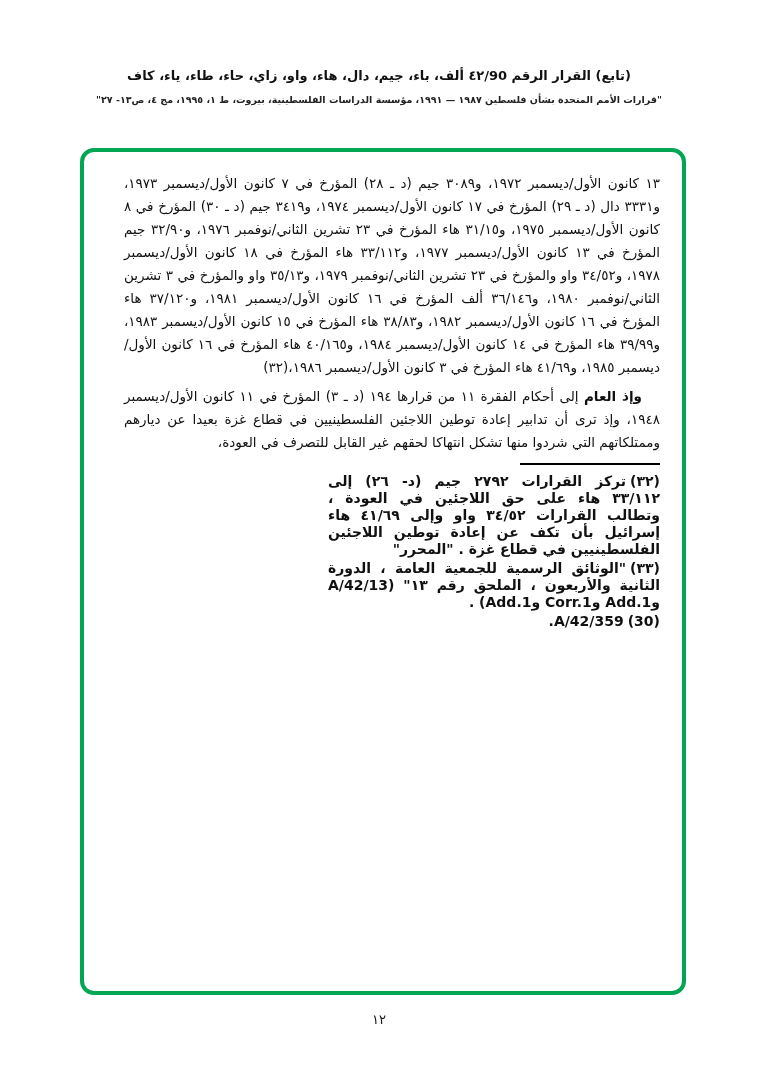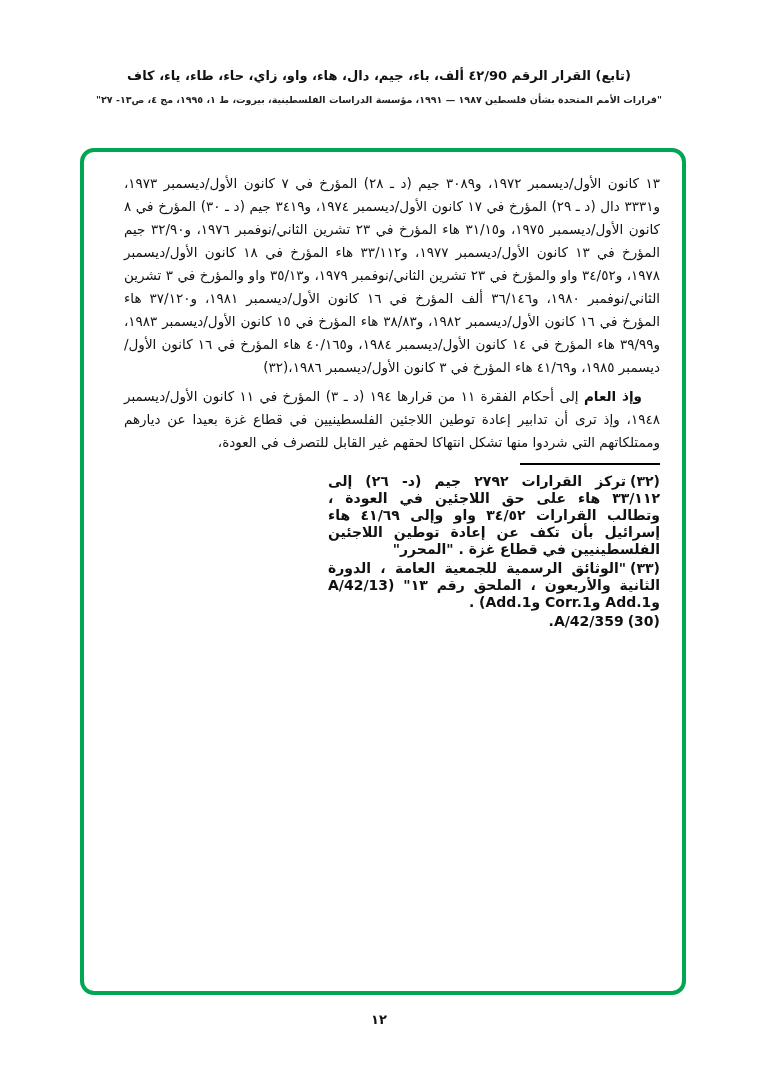--- a/index.html
+++ b/index.html
@@ -83,21 +83,21 @@
   .fn-marker {
     padding-left: 4px;
   }
   .page-number {
     position: absolute;
     top: 1012px;
     left: 0;
     width: 758px;
     text-align: center;
     font-size: 13px;
-    font-weight: bold;
+    font-weight: normal;
     direction: rtl;
   }
 </style>
 </head>
 <body>
 
 <div class="header">
   <div class="header-title">(تابع) القرار الرقم ٤٢/90 ألف، باء، جيم، دال، هاء، واو، زاي، حاء، طاء، ياء، كاف</div>
   <div class="header-subtitle">"قرارات الأمم المتحدة بشأن فلسطين ١٩٨٧ — ١٩٩١، مؤسسة الدراسات الفلسطينية، بيروت، ط ١، ١٩٩٥، مج ٤، ص١٣- ٢٧"</div>
 </div>

